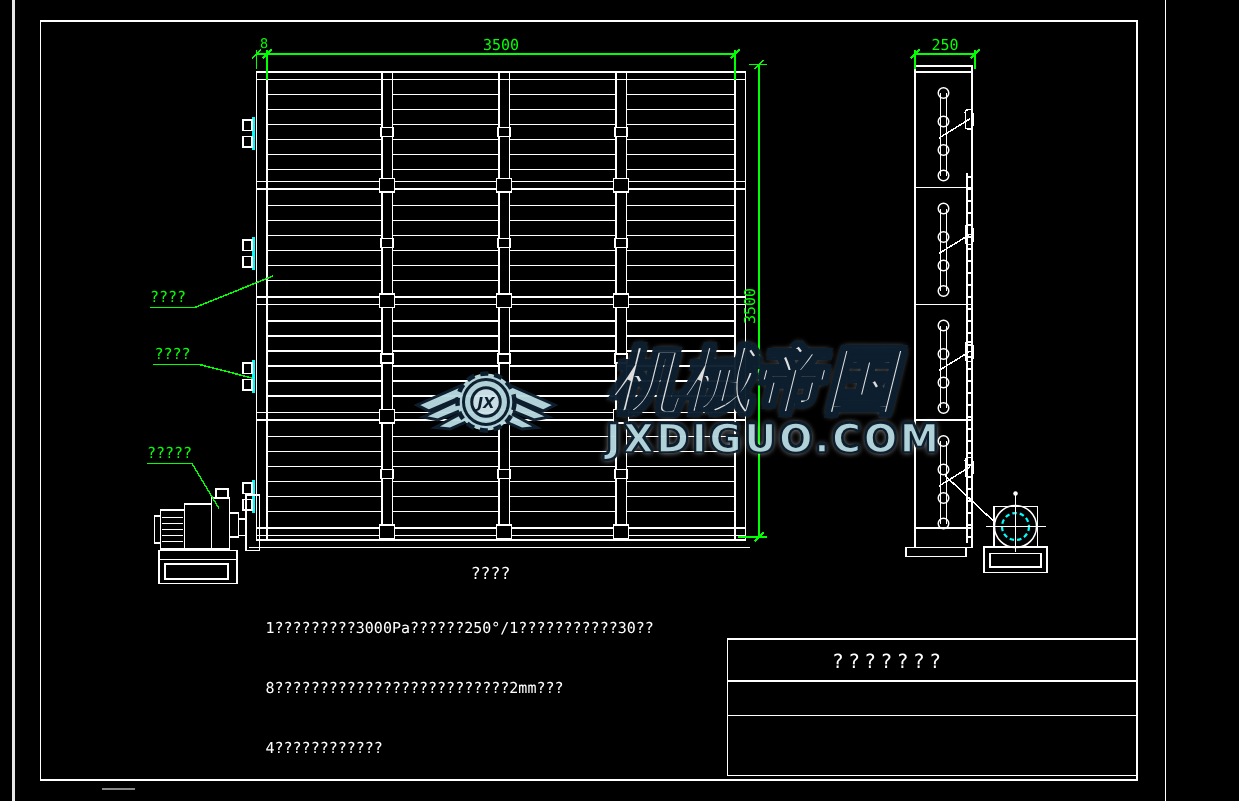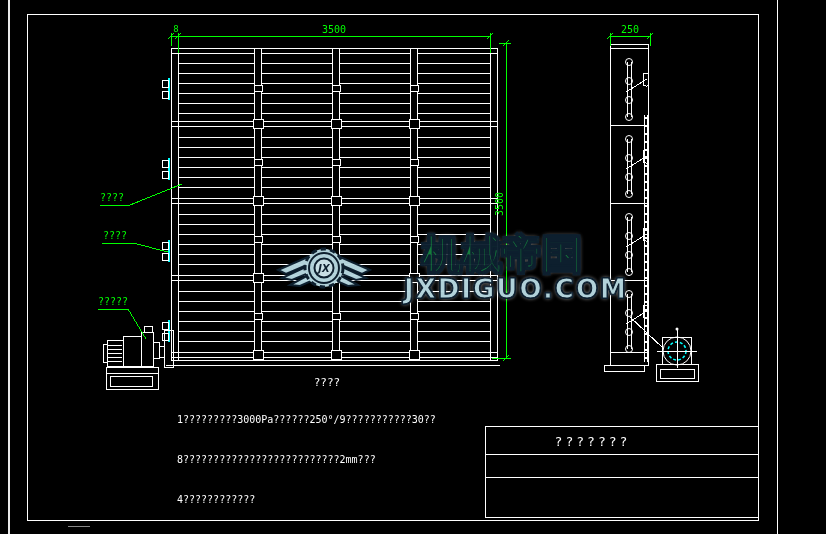--- a/index.html
+++ b/index.html
@@ -13,23 +13,23 @@
   .g{stroke:#00ff00;stroke-width:1;fill:none;}
   .cy{stroke:#00ffff;stroke-width:2;fill:none;}
   .dimtxt{font-family:"DejaVu Sans Mono",monospace;font-size:10px;fill:#00ff00;}
   .dimtxt8{font-family:"DejaVu Sans Mono",monospace;font-size:9px;fill:#00ff00;}
   .captxt{font-family:"DejaVu Sans Mono",monospace;font-size:11px;fill:#ffffff;}
   .notes{position:absolute;left:177px;top:386px;font-size:10px;line-height:13.4px;color:#fff;white-space:pre;}
   .tb-title{position:absolute;left:500px;top:434px;width:185px;text-align:center;color:#fff;
             font-size:13px;letter-spacing:3px;}
   .wm{position:absolute;left:276px;top:226px;width:288px;height:84px;display:flex;align-items:center;gap:4px;opacity:.97;}
   .wm-texts{display:flex;flex-direction:column;align-items:center;line-height:1;}
-  .wm-cn{font-family:"DejaVu Sans",sans-serif;font-weight:bold;font-size:40px;color:#15803d;
+  .wm-cn{font-family:"DejaVu Sans",sans-serif;font-weight:bold;font-size:48px;color:#e5e5e5;
          -webkit-text-stroke:1px #0e2030;
-         text-shadow:2px 2px 0 #0e2030,-2px -2px 0 #0e2030,2px -2px 0 #0e2030,-2px 2px 0 #0e2030,0 0 5px rgba(255,255,255,.85);}
+         text-shadow:2px 2px 0 #0e2030,-2px -2px 0 #0e2030,2px -2px 0 #0e2030,-2px 2px 0 #0e2030,0 0 5px rgba(255,255,255,.85);font-style:italic;}
   .wm-en{font-family:"DejaVu Sans",sans-serif;font-weight:bold;font-size:26px;letter-spacing:2px;color:#b7d8e0;margin-top:2px;
          -webkit-text-stroke:1px #0e2030;
          text-shadow:1px 1px 0 #0e2030,-1px -1px 0 #0e2030,1px -1px 0 #0e2030,-1px 1px 0 #0e2030,0 0 4px rgba(255,255,255,.85);padding-left:28px;}
 </style>
 </head>
 <body>
 
 <div class="canvas">
 
 <svg width="826" height="534" viewBox="0 0 826 534">
@@ -268,21 +268,21 @@
   <g>
     <rect class="w" x="485" y="426" width="273" height="91"></rect>
     <line class="w" x1="485" y1="454" x2="758" y2="454"></line>
     <line class="w" x1="485" y1="477" x2="758" y2="477"></line>
   </g>
 </svg>
 
 <div class="tb-title">???????</div>
 
 <div class="notes">
-  <div>1?????????3000Pa??????250°/9???????????30??</div>
+  <div>1?????????3000Pa??????250°/1???????????30??</div>
   <div>8??????????????????????????2mm???</div>
   <div>4????????????</div>
   
   
   
 </div>
 
 <div class="wm">
   <svg width="96" height="80" viewBox="0 0 96 80" style="position:static;flex:none;">
     <g stroke="#0e2030" stroke-width="2" fill="#b7d8e0">

